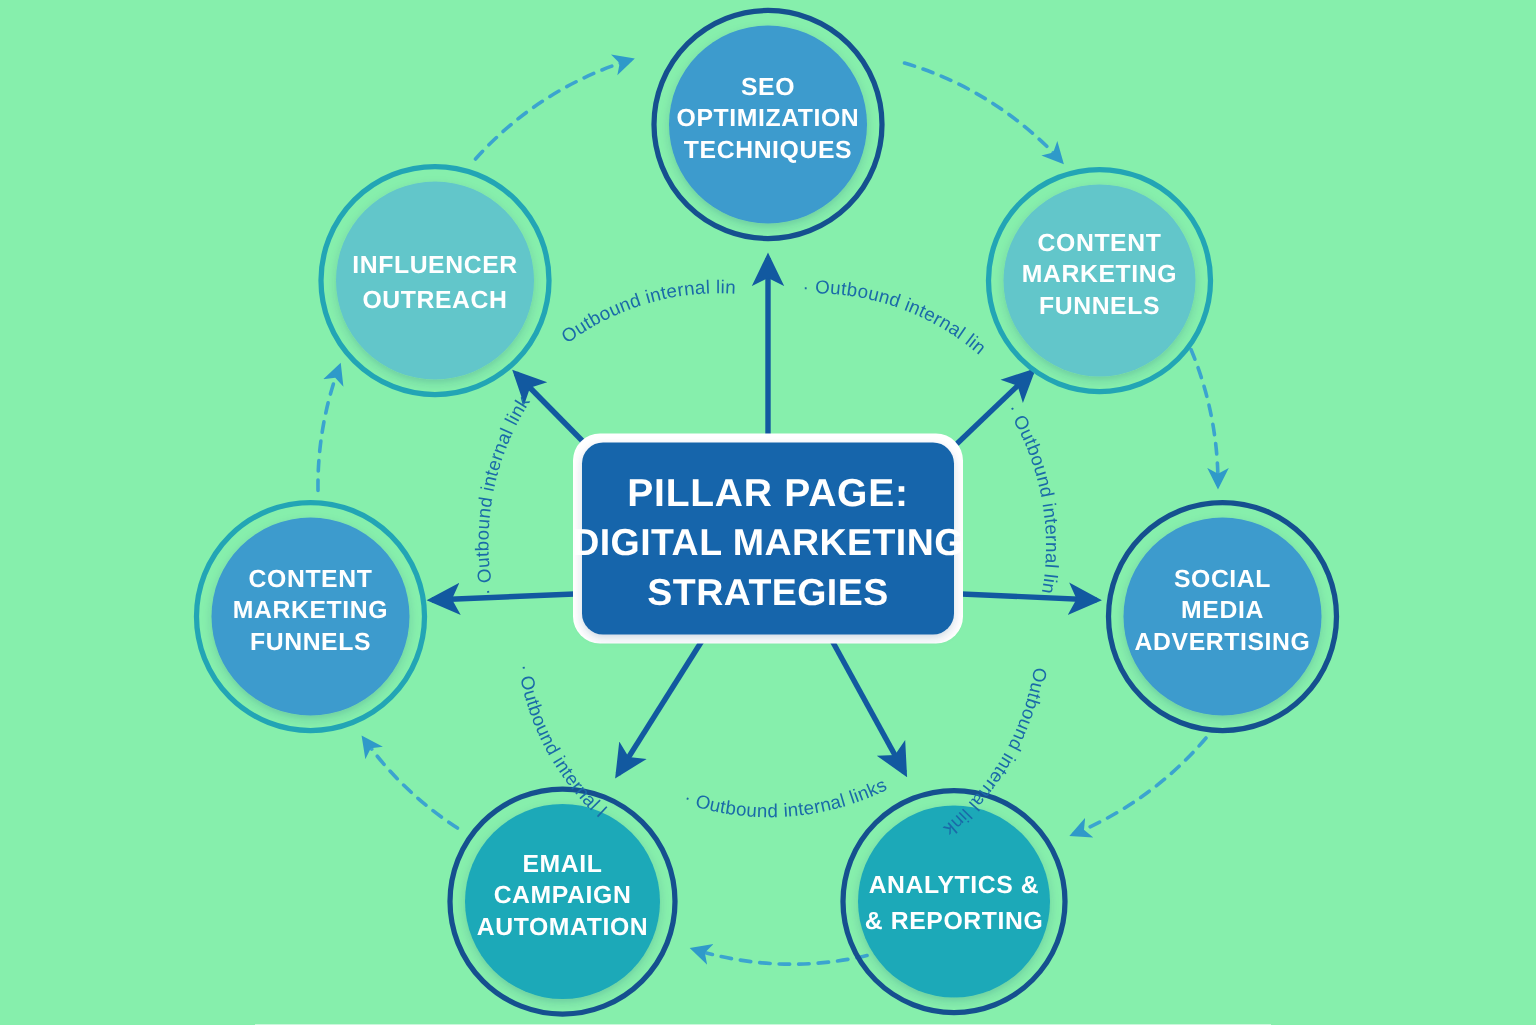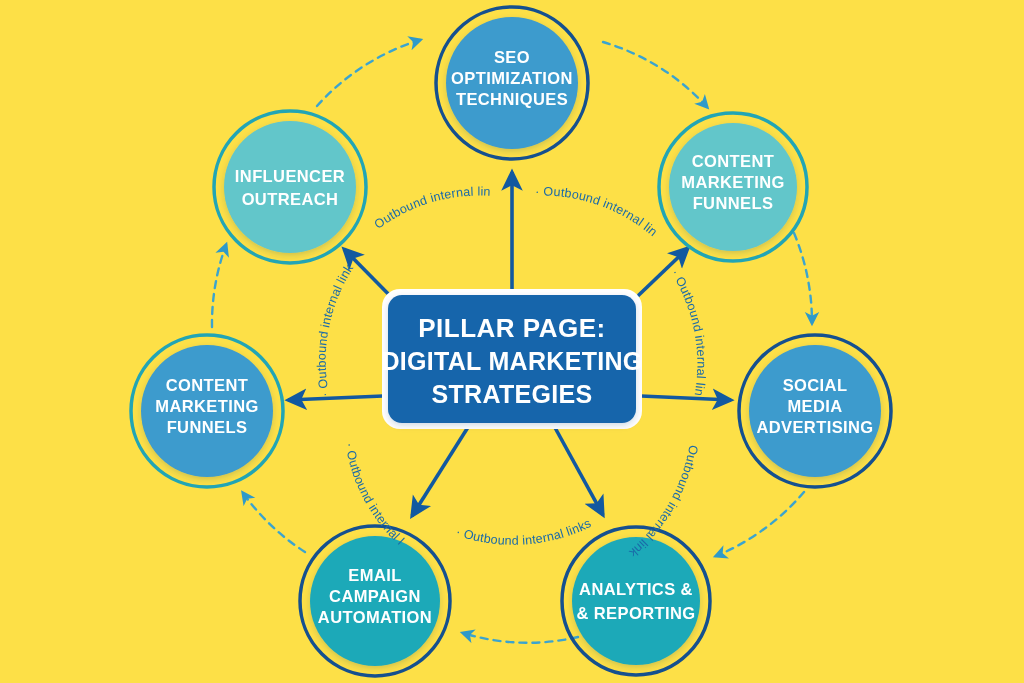--- a/index.html
+++ b/index.html
@@ -51,21 +51,21 @@
     stroke-linecap: round;
   }
   .spoke {
     stroke-width: 3.6;
     stroke-linecap: butt;
   }
 </style>
 </head>
 <body>
 
-<div id="stage" style="width: 1024px; height: 683px; background: #fde047;">
+<div id="stage" style="width: 1024px; height: 683px; background: #86efac;">
   <svg id="diagram-svg" viewBox="0 0 1024 683">
     <defs>
       <marker id="spokeHead" markerWidth="9" markerHeight="9" refX="5.2" refY="3.2" orient="auto" markerUnits="strokeWidth">
         <path d="M0,0.2 L6.2,3.2 L0,6.2 L1.5,3.2 Z" fill="#1259a0"></path>
       </marker>
       <marker id="ringHead" markerWidth="9" markerHeight="9" refX="4.6" refY="3.2" orient="auto" markerUnits="strokeWidth">
         <path d="M0,0.2 L6.0,3.2 L0,6.2 L1.6,3.2 Z" fill="#2f9ac9"></path>
       </marker>
       <filter id="softShadow" x="-40%" y="-40%" width="180%" height="180%">
         <feDropShadow dx="0" dy="2.5" stdDeviation="3" flood-color="#0d3f6b" flood-opacity="0.18"></feDropShadow>

